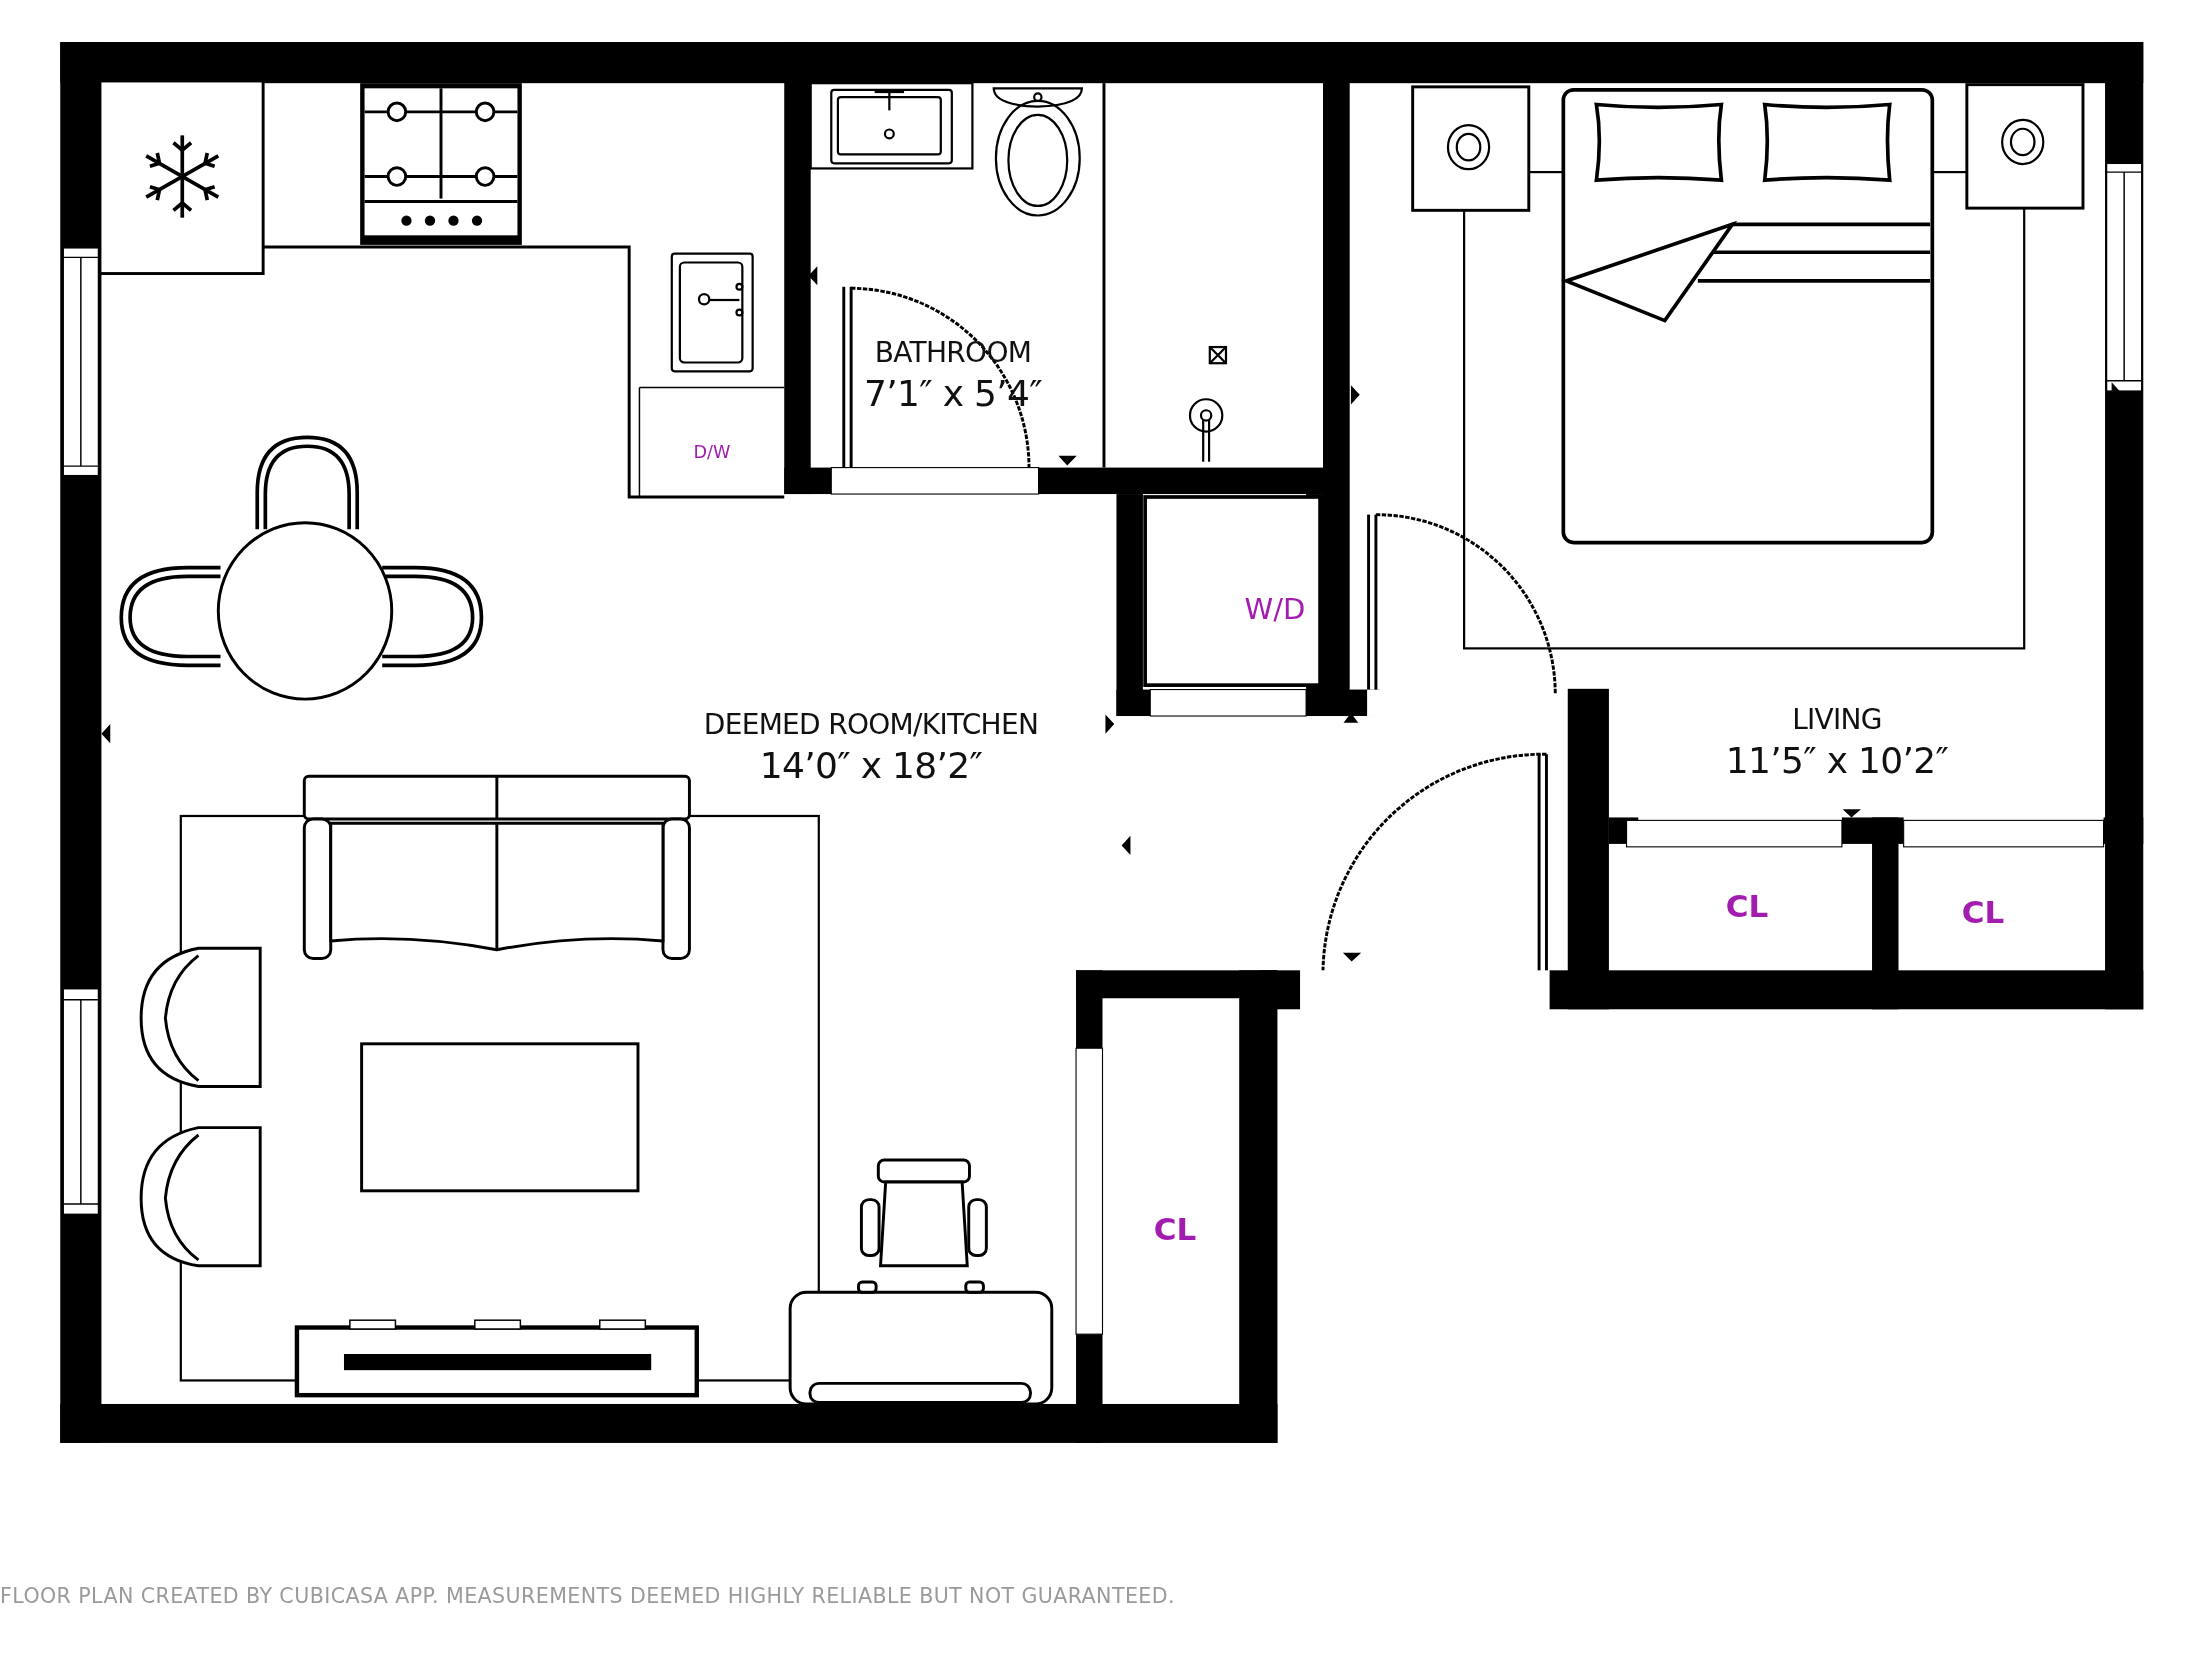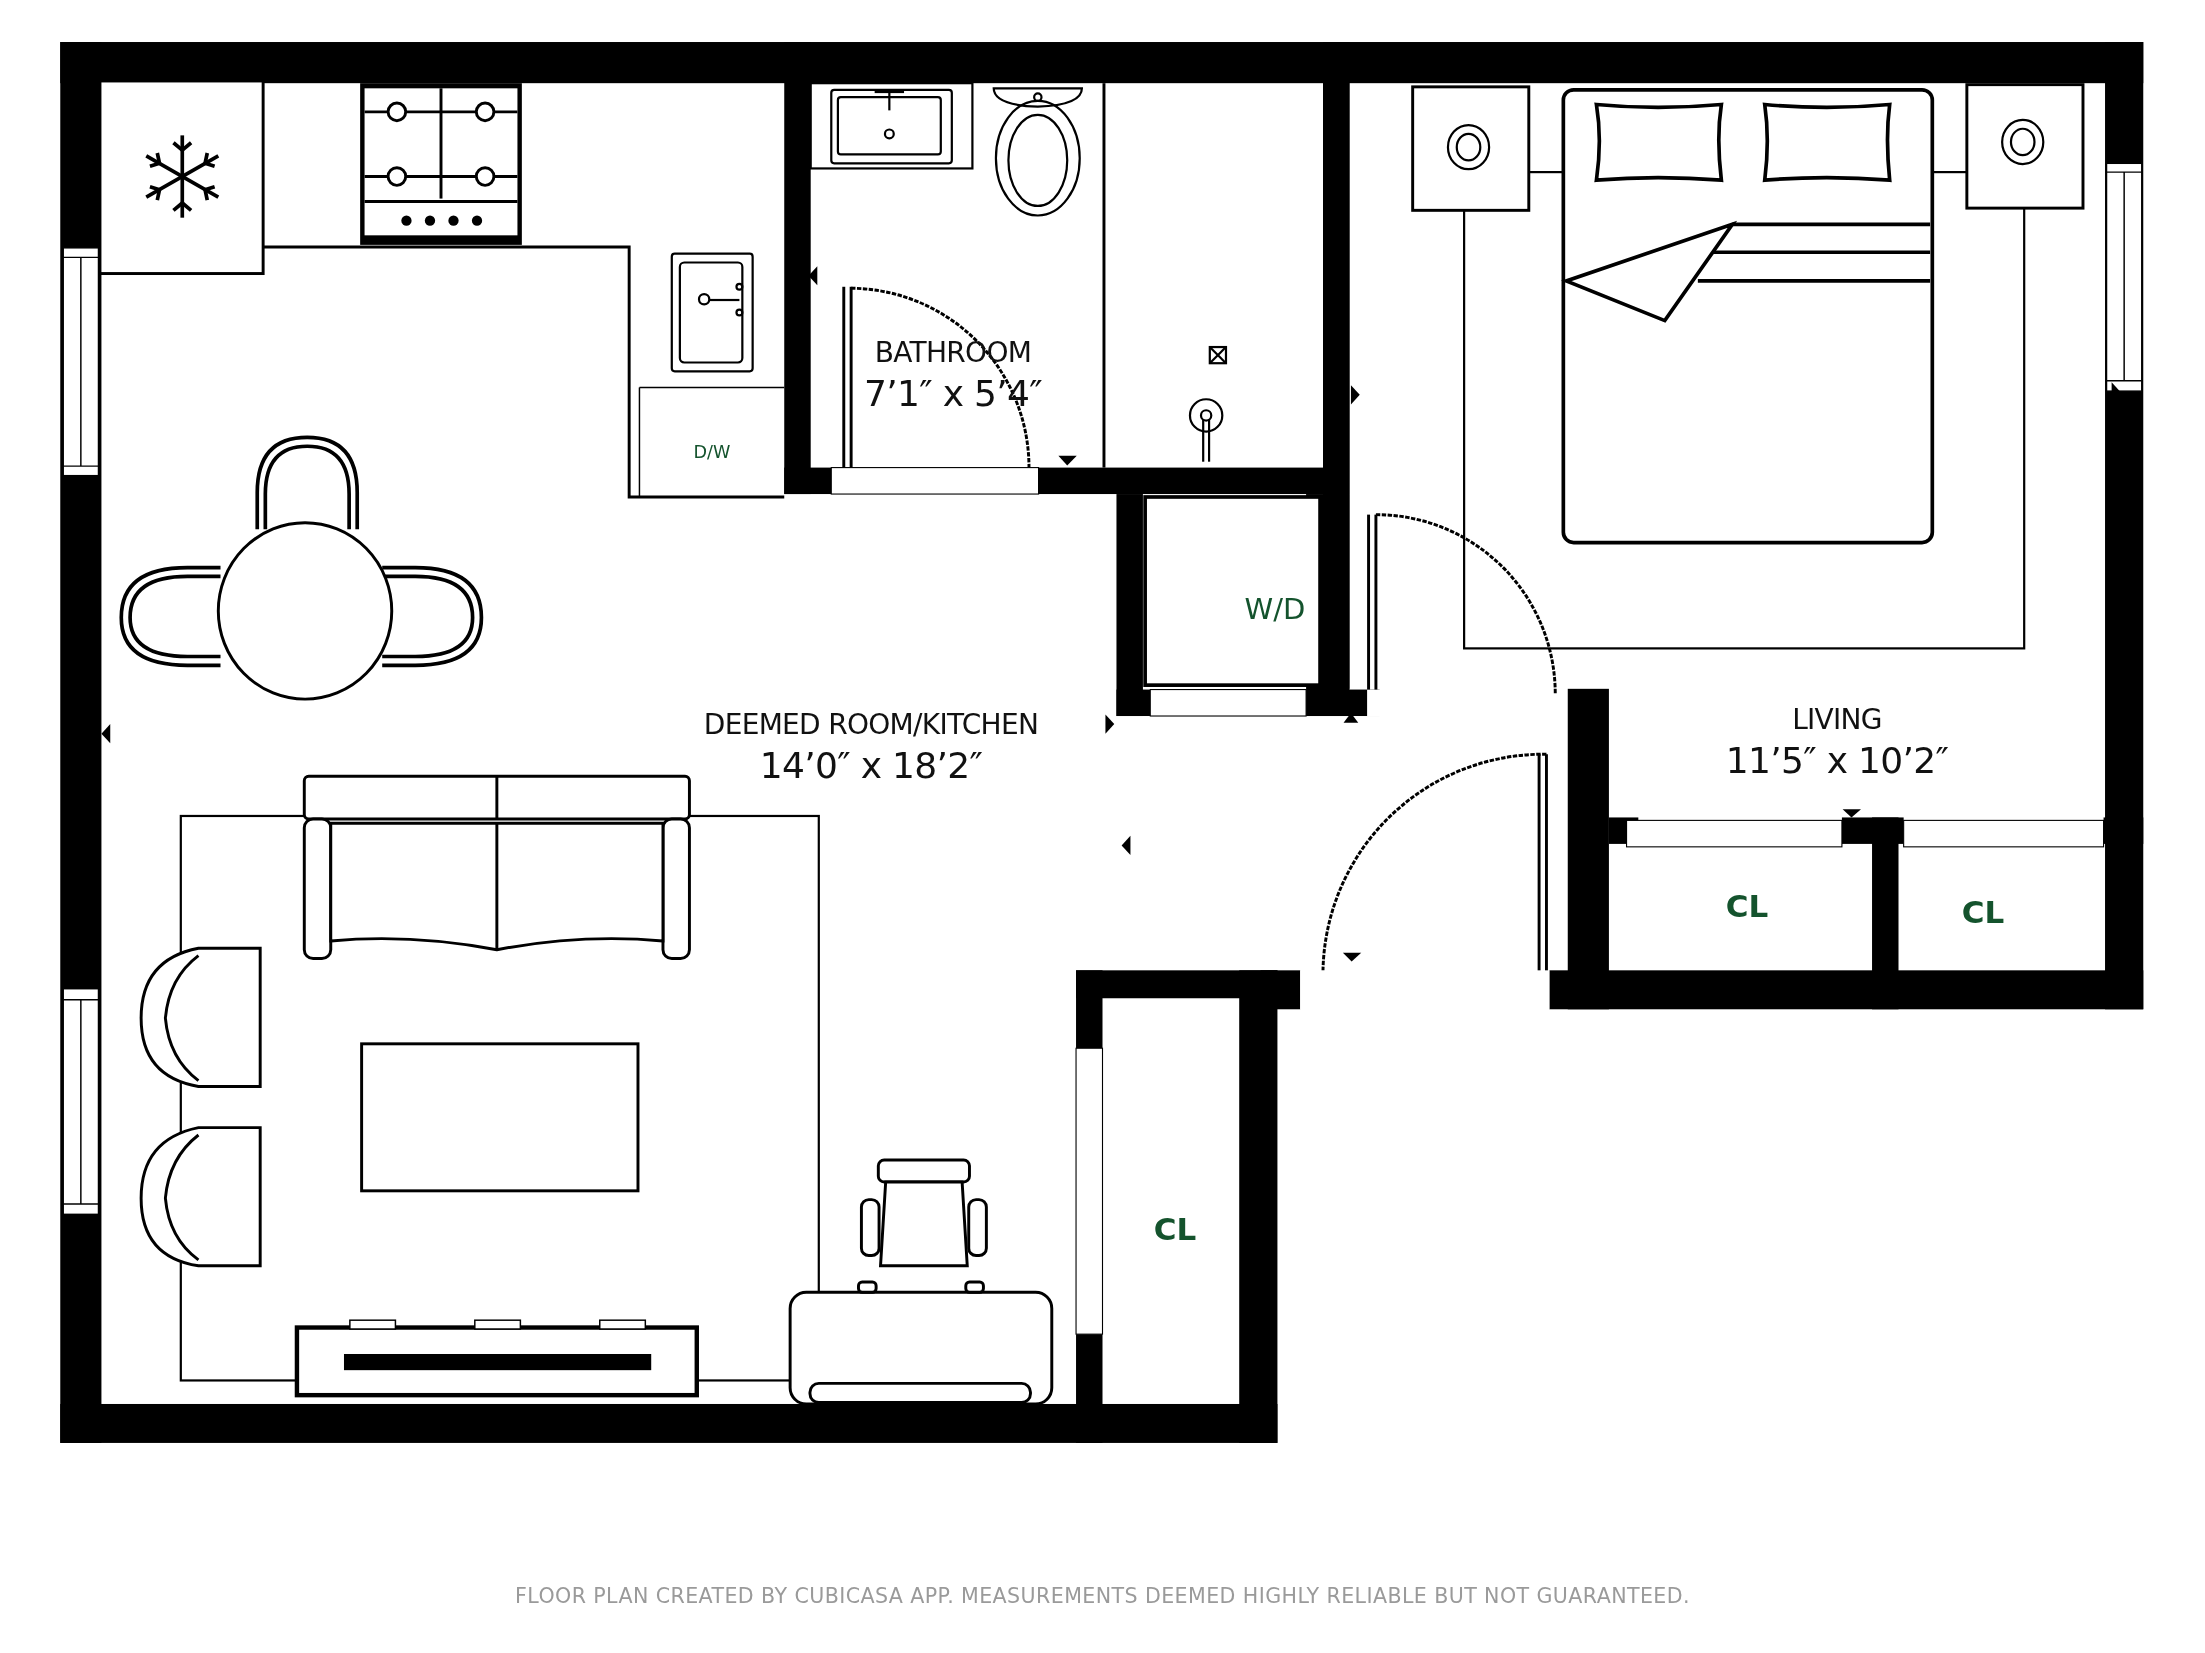--- a/index.html
+++ b/index.html
@@ -1,22 +1,22 @@
 <!DOCTYPE html>
 <html style="font-size:11.8px"><head>
 <meta charset="utf-8">
 <style>
   html, body { margin: 0; padding: 0; background: #ffffff; }
   body { width: 2205px; height: 1654px; position: relative; overflow: hidden; font-family: "Liberation Sans", "DejaVu Sans", sans-serif; }
   svg { position: absolute; left: 0; top: 0; }
   .room-label { position: absolute; text-align: center; color: #111; font-family: "DejaVu Sans", "Liberation Sans", sans-serif; transform: translateX(-50%); white-space: nowrap; }
   .room-name { font-size: 28px; letter-spacing: -0.7px; display: block; line-height: 1.25; }
   .room-dim { font-size: 36px; letter-spacing: -0.7px; display: block; line-height: 1.35; }
-  .small-label { position: absolute; color: #14532d; font-family: "DejaVu Sans", "Liberation Sans", sans-serif; transform: translate(-50%, -50%); white-space: nowrap; }
-  .footer { position: absolute; left: 0; width: 2205px; top: 1584px; text-align: center; color: #9a9a9a; font-size: 20.6px; font-family: "DejaVu Sans", "Liberation Sans", sans-serif; letter-spacing: 0.4px; }
+  .small-label { position: absolute; color: #a21caf; font-family: "DejaVu Sans", "Liberation Sans", sans-serif; transform: translate(-50%, -50%); white-space: nowrap; }
+  .footer { position: absolute; left: 0; width: 2205px; top: 1584px; text-align: left; color: #9a9a9a; font-size: 20.6px; font-family: "DejaVu Sans", "Liberation Sans", sans-serif; letter-spacing: 0.4px; }
 </style>
 </head>
 <body>
 
 <svg width="2205" height="1654" viewBox="0 0 3000 2250" xmlns="http://www.w3.org/2000/svg">
   <g fill="#000">
 
     <rect x="82" y="57" width="2834" height="56"></rect>
 
     <rect x="82" y="57" width="56" height="1906"></rect>

